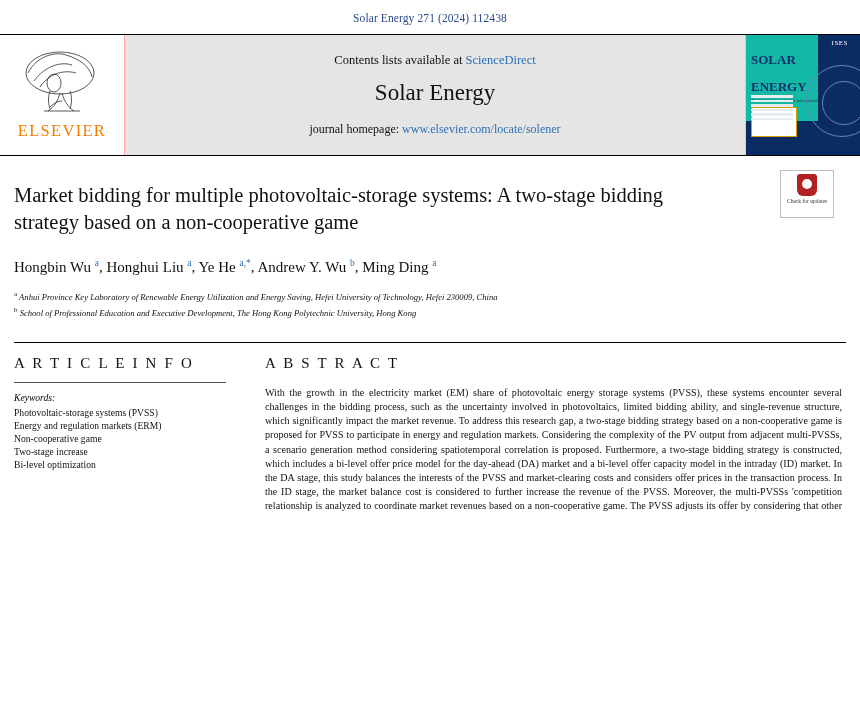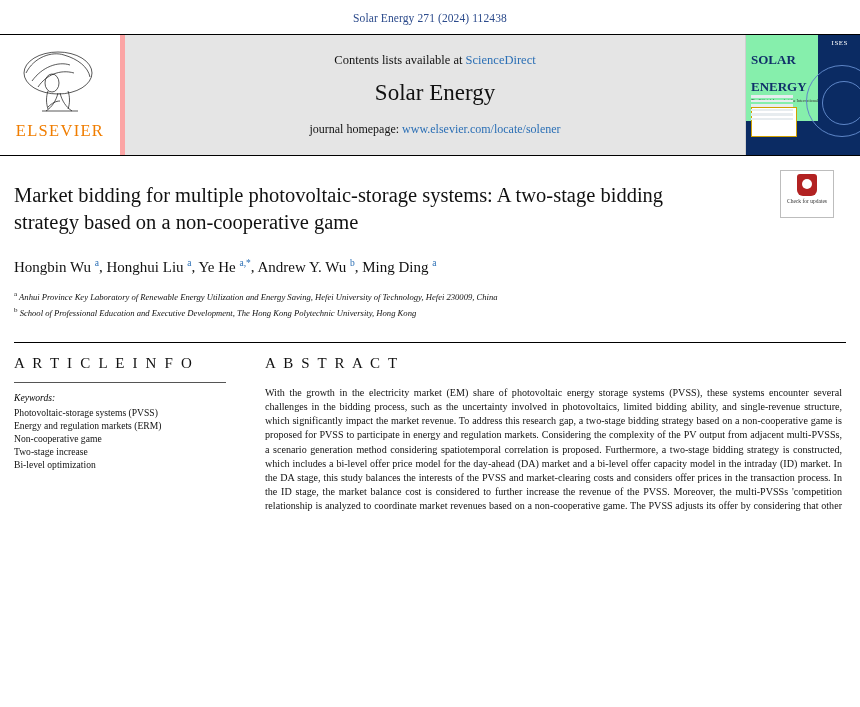--- a/index.html
+++ b/index.html
@@ -29,21 +29,21 @@
   
   .masthead {
     display: flex;
     height: 122px;
     border-top: 1px solid #000;
     border-bottom: 1px solid #000;
   }
   .elsevier-box {
     width: 125px;
     flex: 0 0 125px;
-    border-right: 5px solid #fca5a5;
+    border-right: 1px solid #fca5a5;
     display: flex;
     flex-direction: column;
     align-items: center;
     justify-content: center;
     background: #fff;
     padding: 4px 0 6px 0;
   }
   .elsevier-tree { display:block; }
   .elsevier-word {
     font-family: "Liberation Serif", serif;
@@ -81,21 +81,21 @@
   .cover-box {
     flex: 0 0 115px;
     width: 115px;
     border-left: 1px solid #cfcfcf;
     position: relative;
     background: #0b2b63;
     overflow: hidden;
   }
   .cover-top {
     position: absolute; left: 0; top: 0; right: 0; height: 86px;
-    background: #86efac;
+    background: #14b8a6;
     padding: 4px 5px;
   }
   .cover-solar {
     font-family: "Liberation Serif", serif;
     font-weight: bold;
     font-size: 13px;
     color: #10306a;
     line-height: 13px;
     margin-top: 14px;
   }

